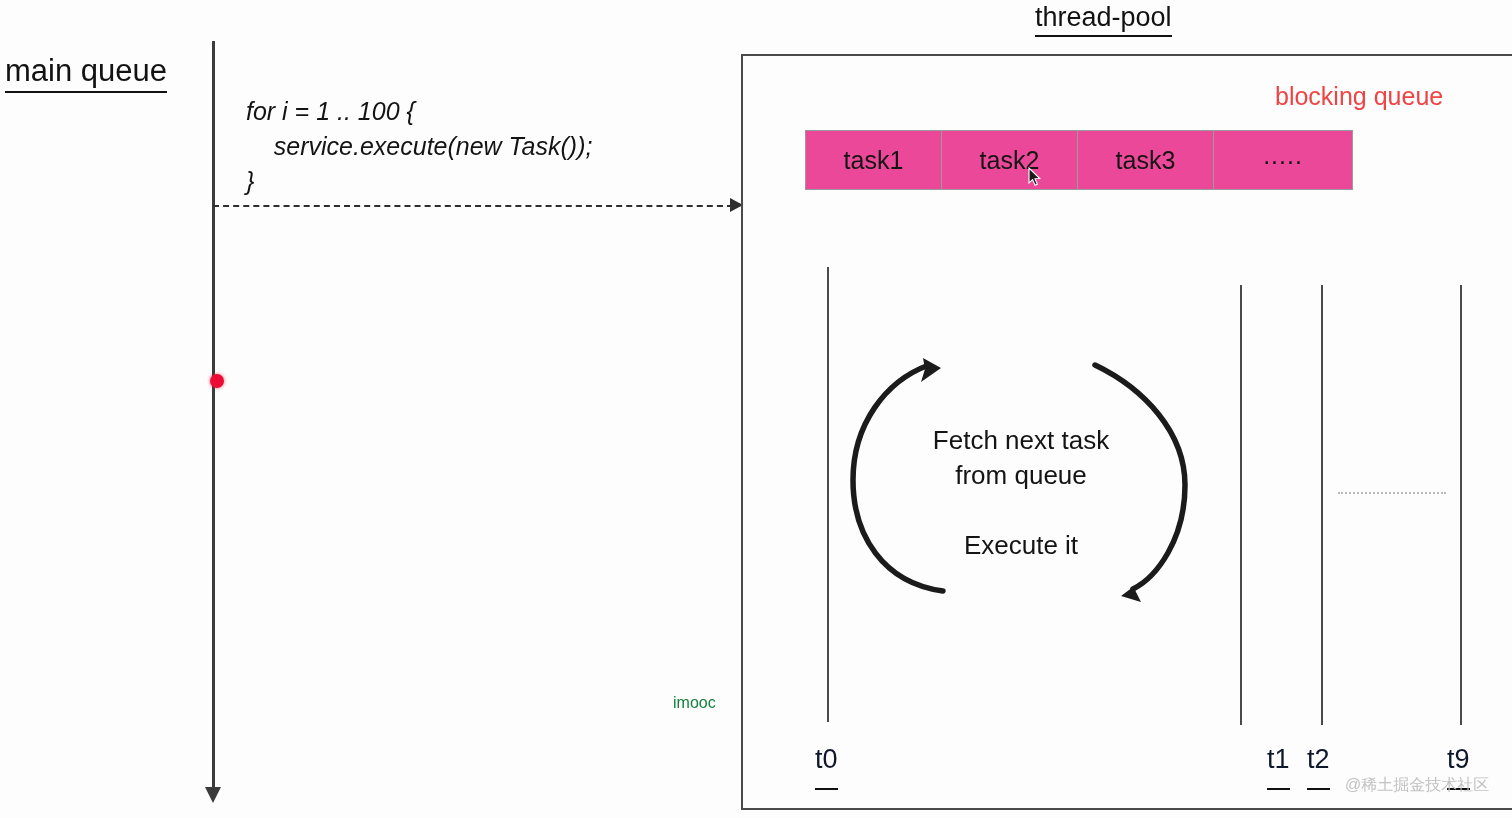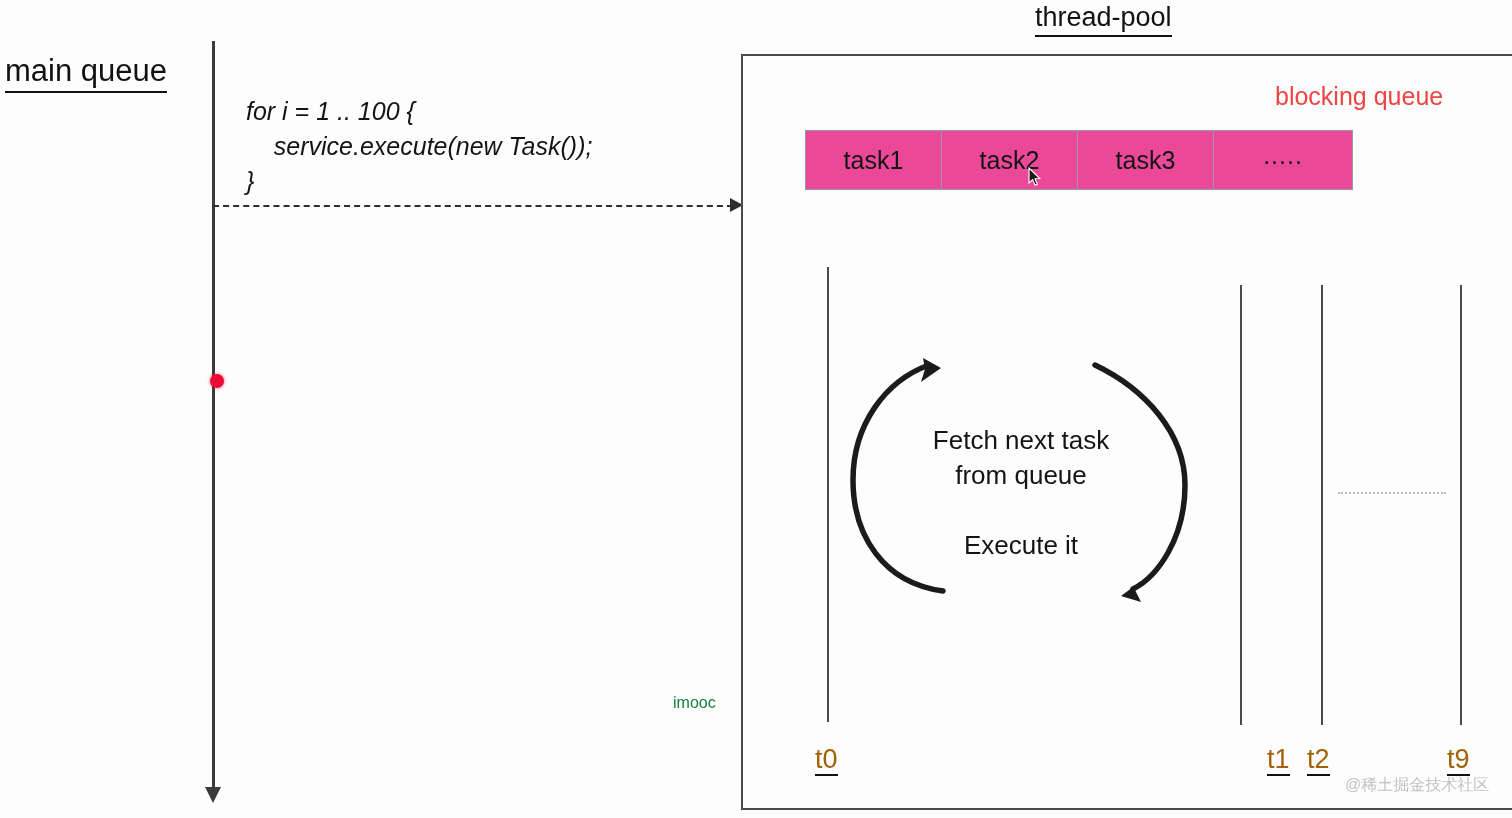--- a/index.html
+++ b/index.html
@@ -160,23 +160,23 @@
 
   
   .worker-line {
     position: absolute;
     width: 2px;
     background: #4a4a4a;
   }
   .worker-label {
     position: absolute;
     font-size: 27px;
-    color: #a16207;
+    color: #0f172a;
     border-bottom: 2.5px solid #111111;
-    padding-bottom: 1px;
+    padding-bottom: 15px;
     line-height: 1.05;
   }
   .dotted-gap {
     position: absolute;
     left: 1338px;
     top: 492px;
     width: 108px;
     height: 0;
     border-top: 2px dotted #b9b9b9;
   }

